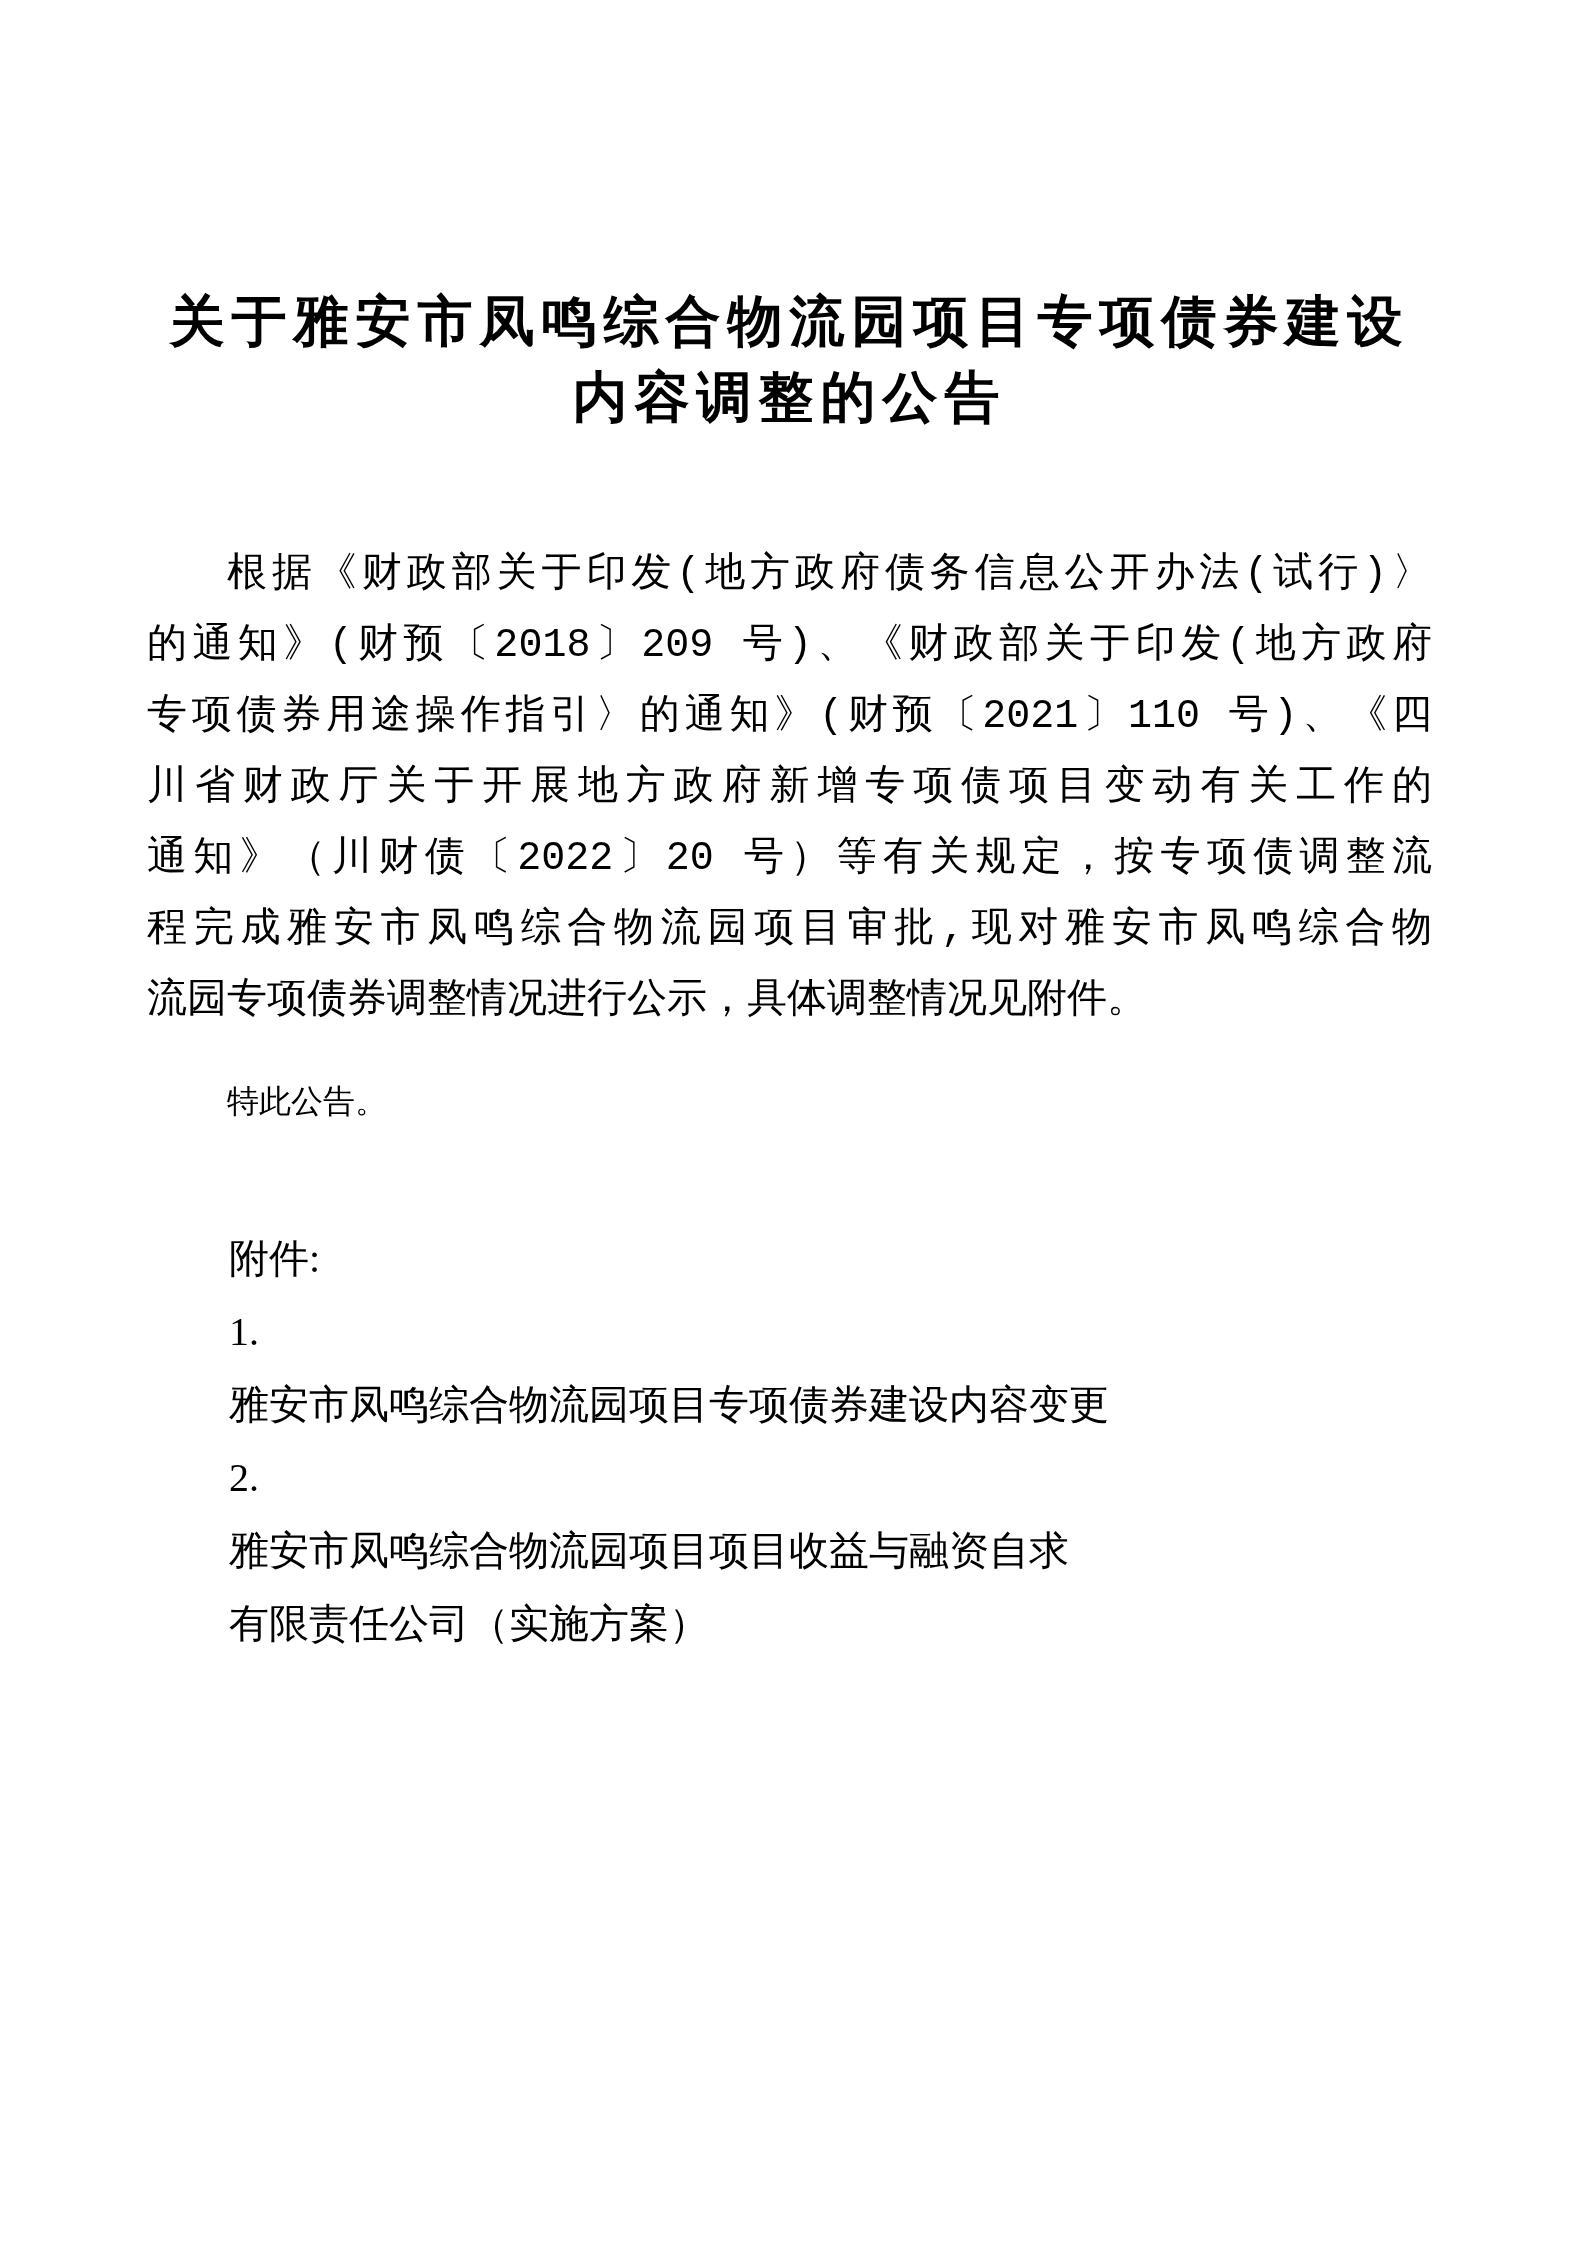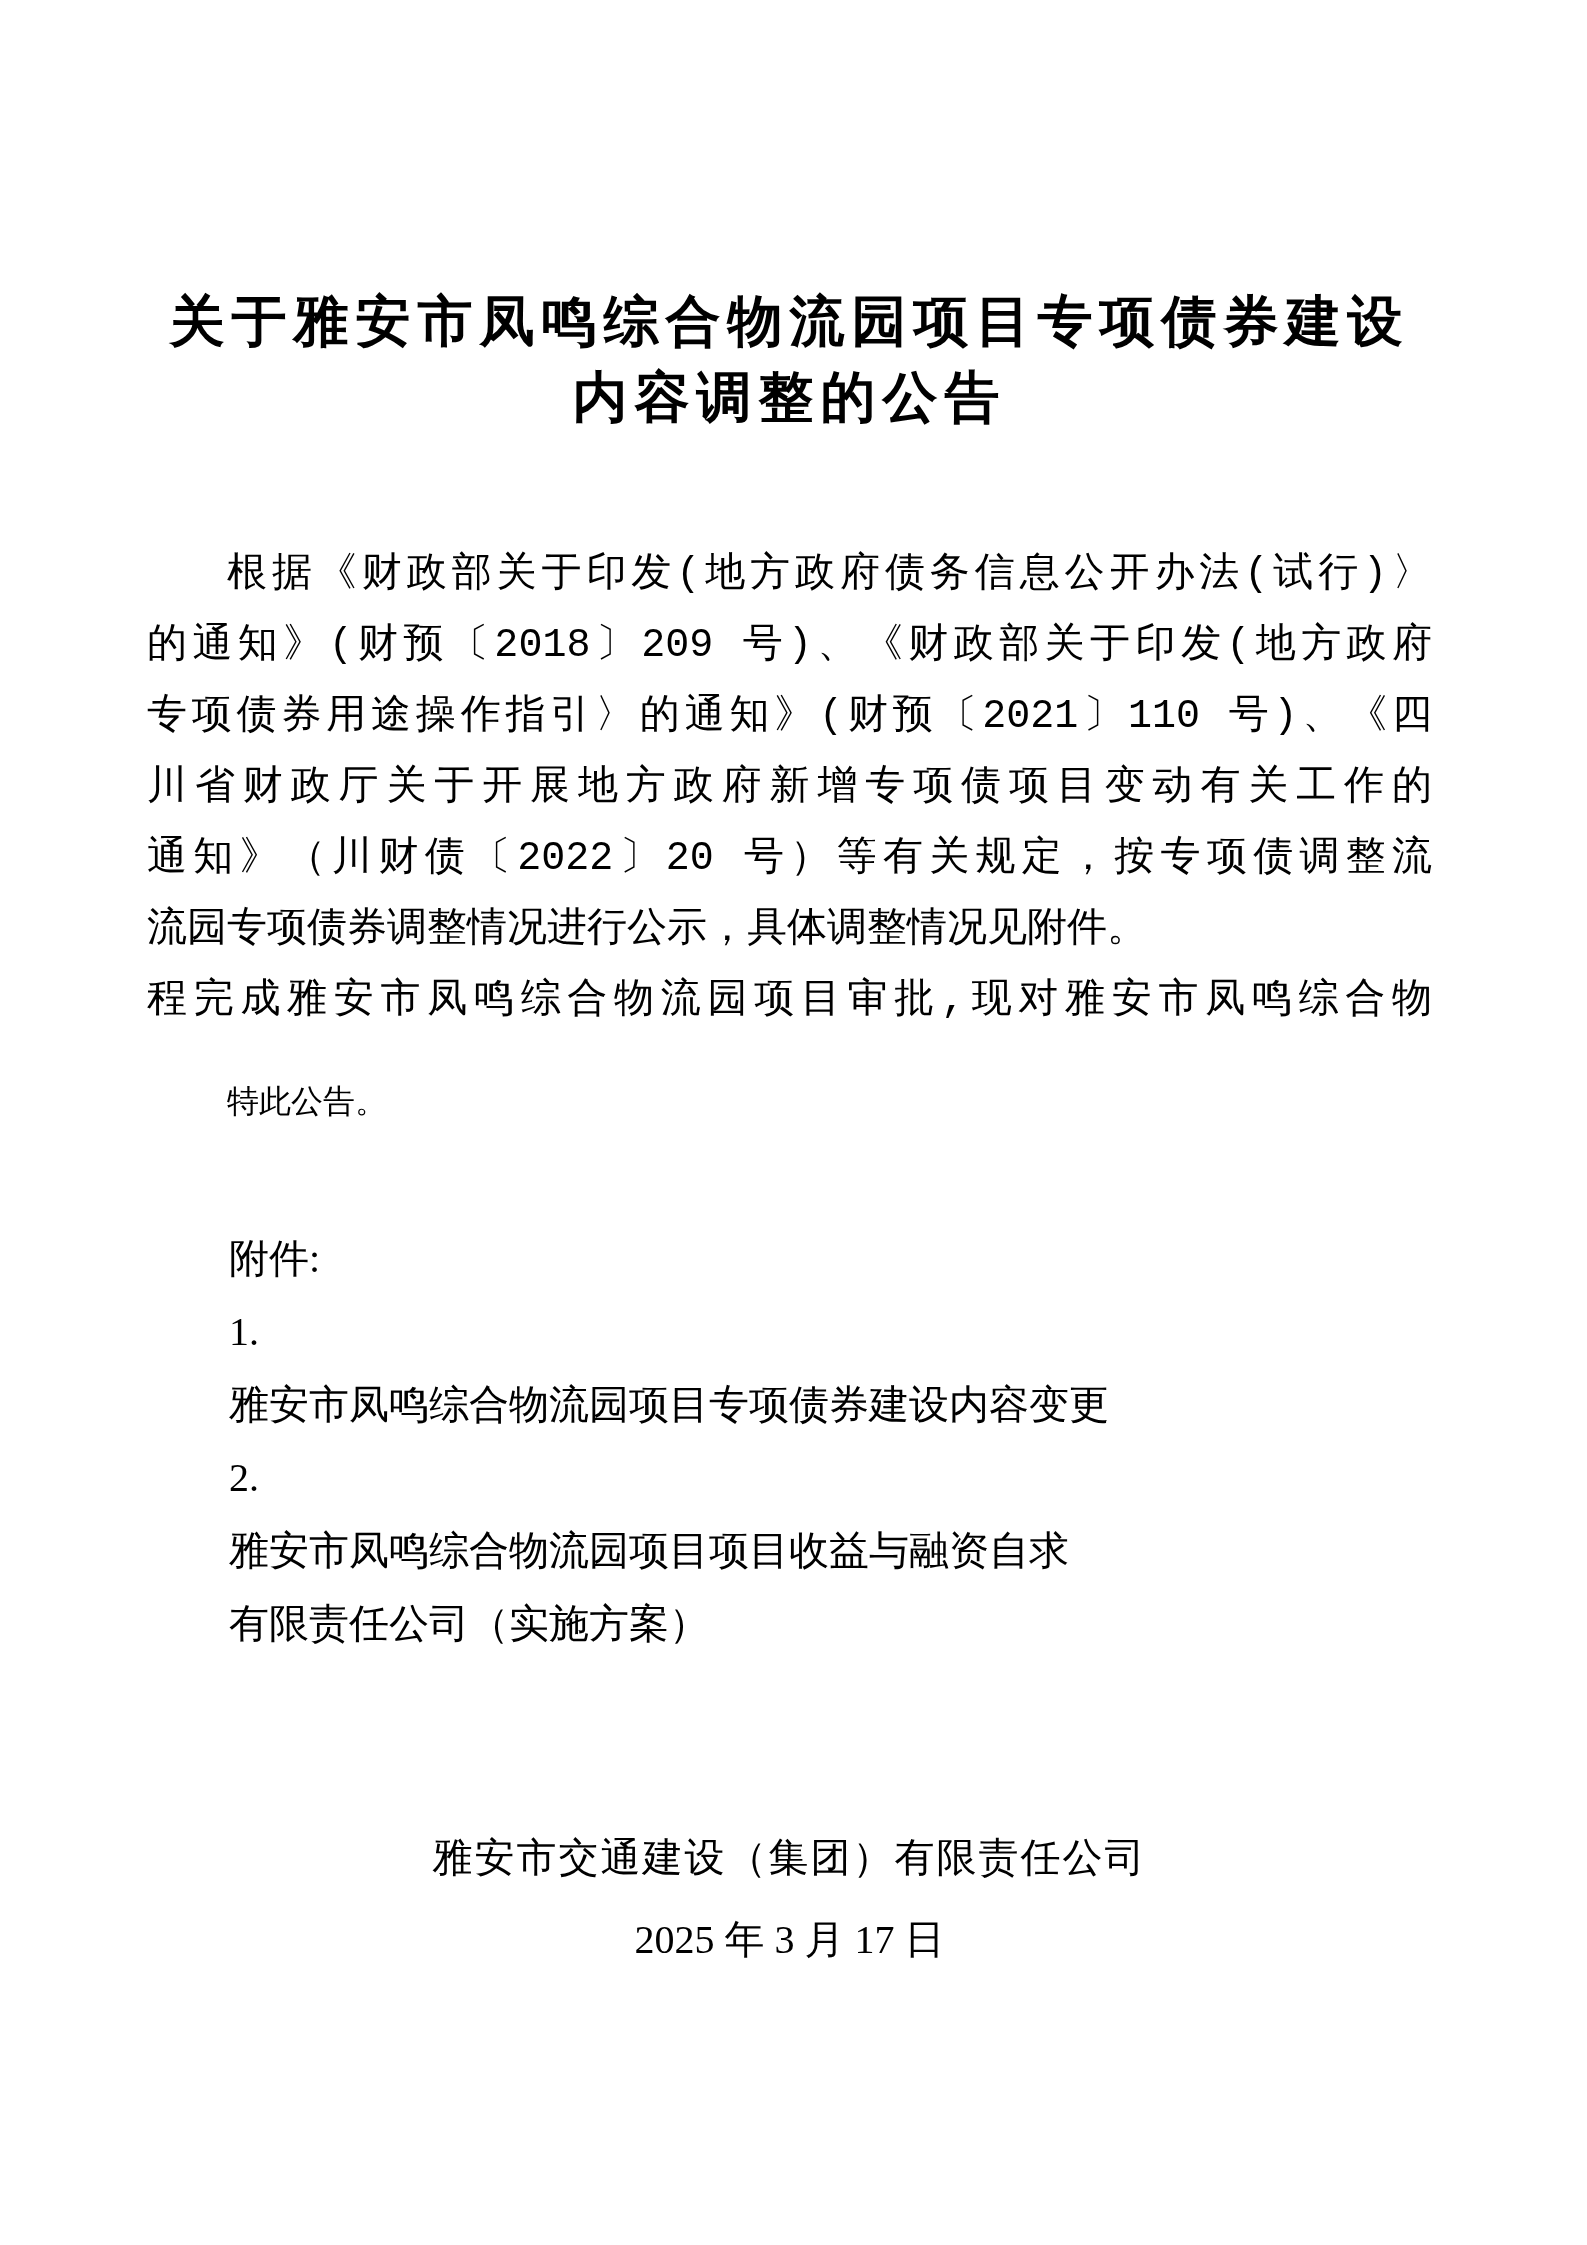--- a/index.html
+++ b/index.html
@@ -74,22 +74,22 @@
       <div>关于雅安市凤鸣综合物流园项目专项债券建设</div>
       <div>内容调整的公告</div>
     </div>
 
     <div class="doc-body">
       <div class="body-line first">根据《财政部关于印发(地方政府债务信息公开办法(试行)〉</div>
       <div class="body-line">的通知》(财预〔2018〕209 号)、《财政部关于印发(地方政府</div>
       <div class="body-line">专项债券用途操作指引〉的通知》(财预〔2021〕110 号)、《四</div>
       <div class="body-line">川省财政厅关于开展地方政府新增专项债项目变动有关工作的</div>
       <div class="body-line">通知》（川财债〔2022〕20 号）等有关规定，按专项债调整流</div>
+      <div class="body-line">程完成雅安市凤鸣综合物流园项目审批,现对雅安市凤鸣综合物</div>
       <div class="body-line last">流园专项债券调整情况进行公示，具体调整情况见附件。</div>
-      <div class="body-line">程完成雅安市凤鸣综合物流园项目审批,现对雅安市凤鸣综合物</div>
     </div>
 
     <div class="closing-line">特此公告。</div>
 
     <div class="attachments">
       <div class="att-row">
         <span class="att-col-label">附件:</span>
         <span class="att-col-num">1.</span>
         <span class="att-col-text">雅安市凤鸣综合物流园项目专项债券建设内容变更</span>
       </div>
@@ -102,19 +102,15 @@
         <span class="att-col-num">2.</span>
         <span class="att-col-text">雅安市凤鸣综合物流园项目项目收益与融资自求</span>
       </div>
       <div class="att-row">
         <span class="att-col-label"></span>
         <span class="att-col-num"></span>
         <span class="att-col-text">有限责任公司（实施方案）</span>
       </div>
     </div>
 
-    <div class="signature">
-      <div class="company">雅安市交通建设（集团）有限责任公司</div>
-      <div class="date">2025 年 3 月 17 日</div>
-    </div>
 
   </div>
 </div>
 
 </body></html>

